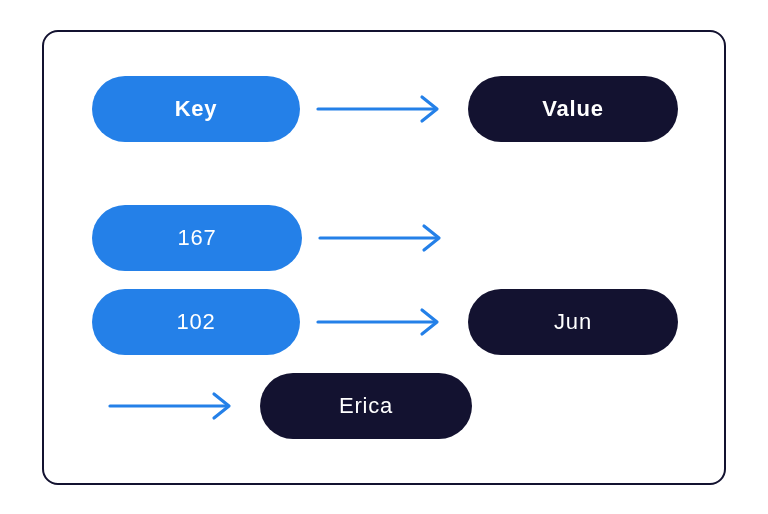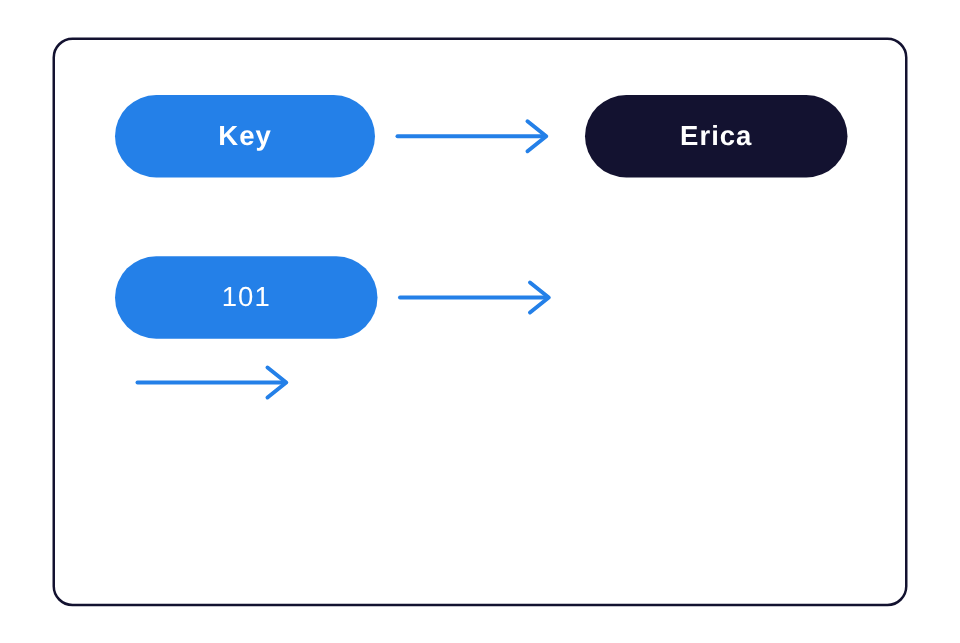--- a/index.html
+++ b/index.html
@@ -70,36 +70,51 @@
 
     <div class="row header-gap">
       <div class="pill key-pill bold">
         <span>Key</span>
       </div>
       <svg class="arrow" width="137" height="34" viewBox="0 0 137 34" aria-hidden="true">
         <line x1="3" y1="17" x2="120" y2="17"></line>
         <polyline points="107,5 122,17 107,29"></polyline>
       </svg>
       <div class="pill value-pill bold">
-        <span>Erica</span>
+        <span>Value</span>
       </div>
     </div>
 
     <div class="row row-gap">
       <div class="pill key-pill">
-        <span>101</span>
+        <span>167</span>
       </div>
       <svg class="arrow" width="137" height="34" viewBox="0 0 137 34" aria-hidden="true">
         <line x1="3" y1="17" x2="120" y2="17"></line>
         <polyline points="107,5 122,17 107,29"></polyline>
       </svg>
     </div>
 
+    <div class="row row-gap">
+      <div class="pill key-pill">
+        <span>102</span>
+      </div>
+      <svg class="arrow" width="137" height="34" viewBox="0 0 137 34" aria-hidden="true">
+        <line x1="3" y1="17" x2="120" y2="17"></line>
+        <polyline points="107,5 122,17 107,29"></polyline>
+      </svg>
+      <div class="pill value-pill">
+        <span>Jun</span>
+      </div>
+    </div>
 
     <div class="row">
       <svg class="arrow" width="137" height="34" viewBox="0 0 137 34" aria-hidden="true">
         <line x1="3" y1="17" x2="120" y2="17"></line>
         <polyline points="107,5 122,17 107,29"></polyline>
       </svg>
+      <div class="pill value-pill">
+        <span>Erica</span>
+      </div>
     </div>
 
   </div>
 </div>
 
 </body></html>

